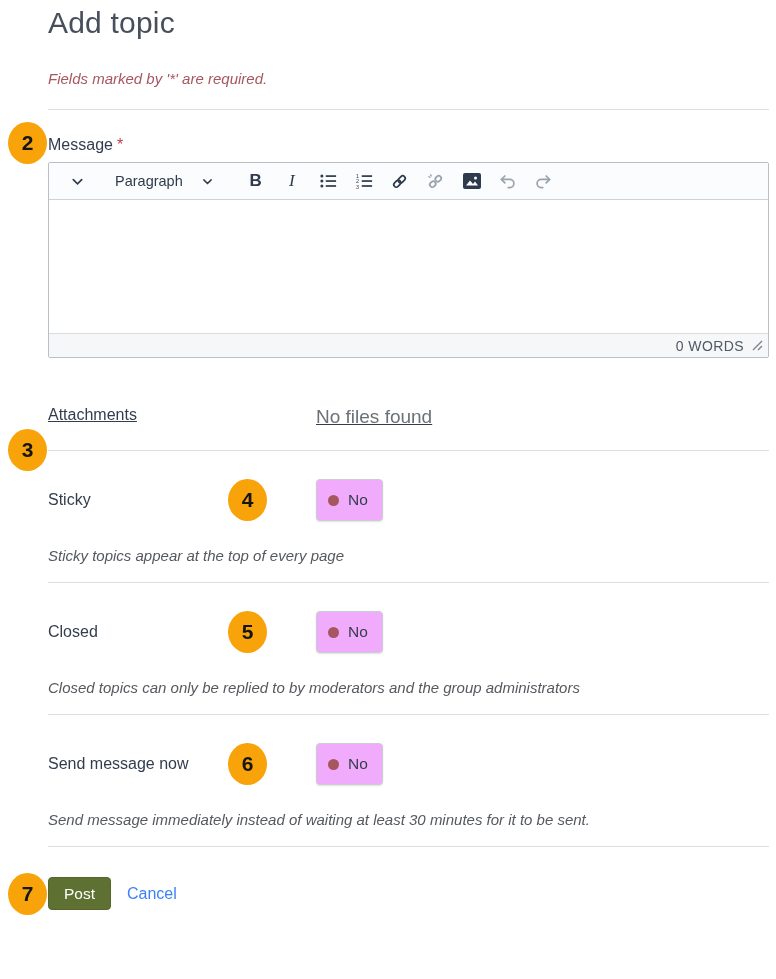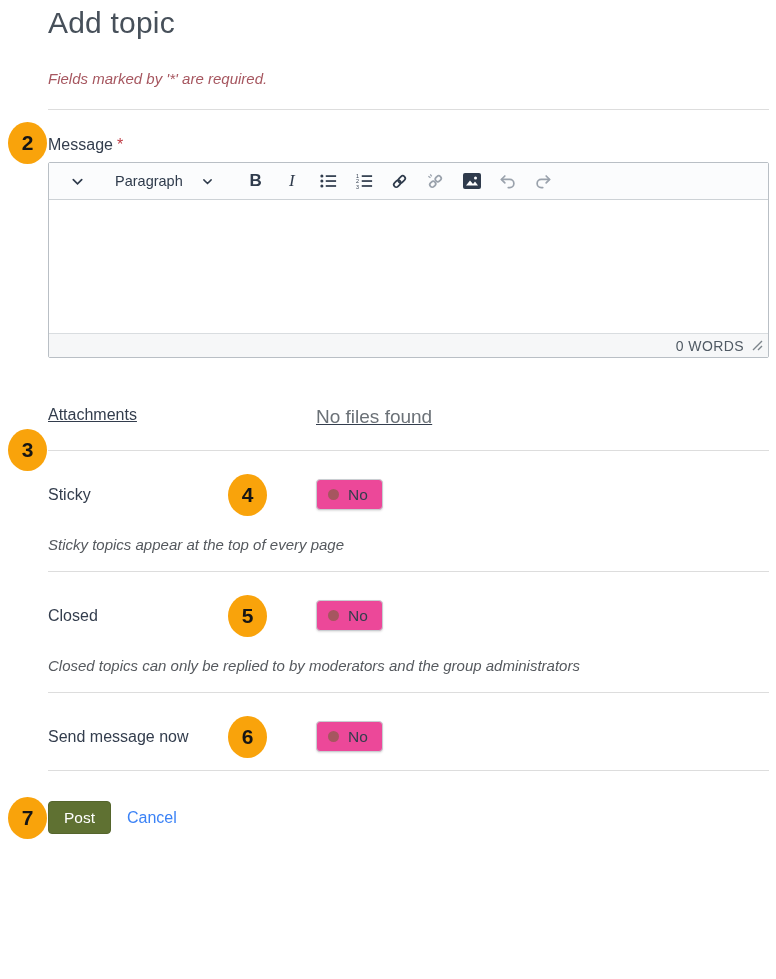--- a/index.html
+++ b/index.html
@@ -67,22 +67,22 @@
   .add-file-btn {
     display:inline-flex; align-items:center; gap:9px; height:31px; padding:0 13px;
     background:#fff; border:1px solid #c6cacd; border-radius:4px; font-size:15px;
     color:#333d4d; cursor:pointer; box-shadow:0 1px 1px rgba(0,0,0,.06);
   }
   .divider-attach { margin-top:22px; }
 
   
   .toggle-row { margin-top:28px; }
   .toggle-btn {
-    display:inline-flex; align-items:center; gap:9px; height:31px; padding:0 14px 0 11px;
-    background:#ec4899; border:1px solid #c9cdd1; border-radius:4px; cursor:pointer;
+    display:inline-flex; align-items:center; gap:9px; height:42px; padding:0 14px 0 11px;
+    background:#f0abfc; border:1px solid #c9cdd1; border-radius:4px; cursor:pointer;
     box-shadow:0 1px 2px rgba(0,0,0,.12); width:max-content;
   }
   .toggle-dot { width:11px; height:11px; border-radius:50%; background:#a6565f; }
   .toggle-text { font-size:15.5px; color:#333d4d; }
   .help-text { margin-top:26px; font-size:15px; font-style:italic; color:#55595e; }
   .divider-after-help { margin-top:18px; }
 
   
   .actions-row { position:relative; margin-top:30px; display:flex; align-items:center; gap:16px; }
   .post-btn {
@@ -260,20 +260,21 @@
   <div class="form-row toggle-row">
     <span class="field-label">Send message now</span>
     <div style="position:relative;">
       <span class="badge badge-ctrl" style="left:-88px;">6</span>
       <button class="toggle-btn">
         <span class="toggle-dot"></span>
         <span class="toggle-text">No</span>
       </button>
     </div>
   </div>
+  <p class="help-text">Send message immediately instead of waiting at least 30 minutes for it to be sent.</p>
   <hr class="divider divider-after-help">
 
   <div class="actions-row">
     <span class="badge badge-left" style="top:50%; transform:translateY(-50%);">7</span>
     <button class="post-btn">Post</button>
     <a class="cancel-link">Cancel</a>
   </div>
 
 </div>
 

